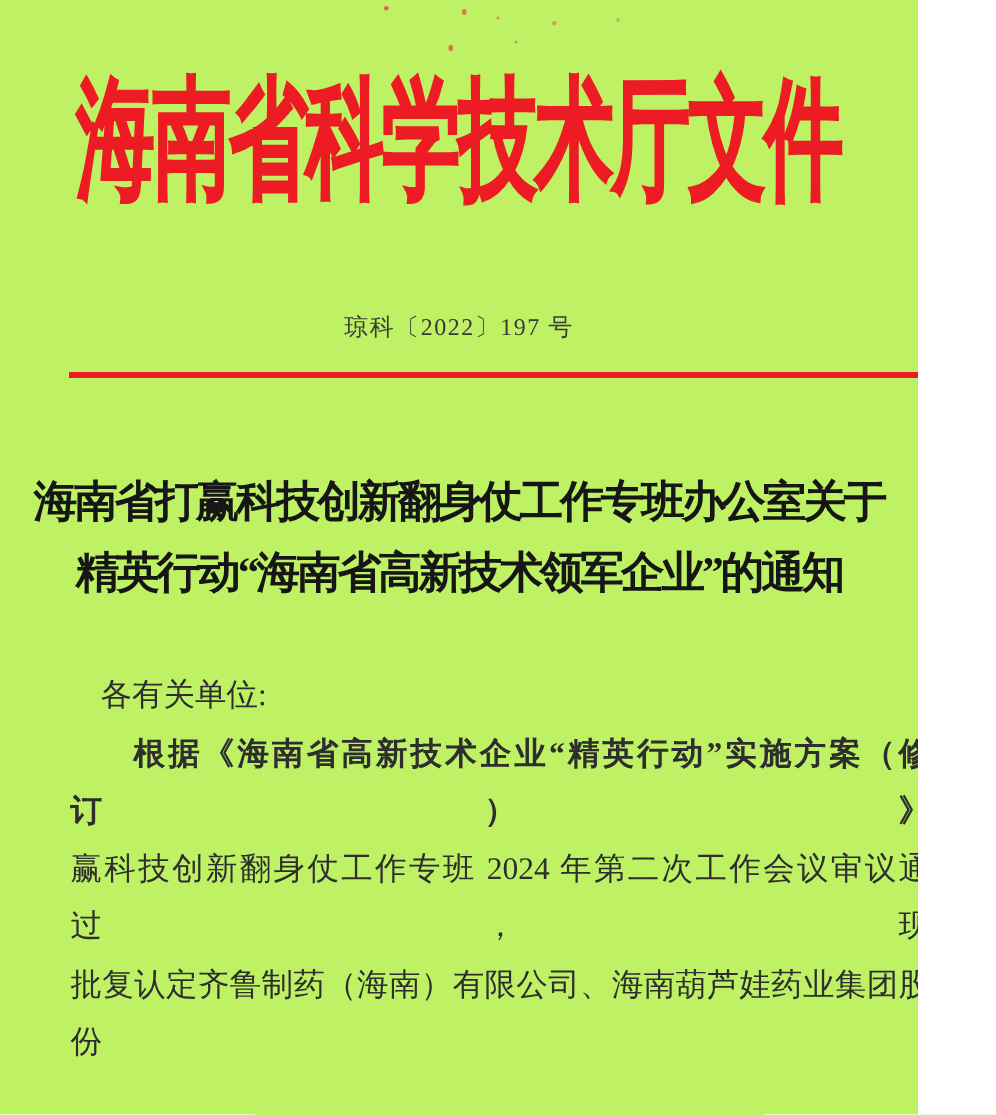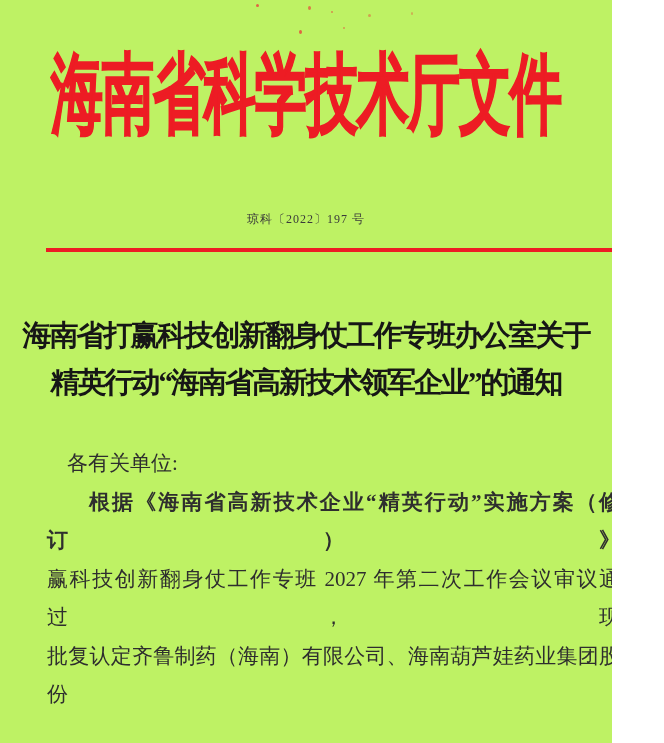--- a/index.html
+++ b/index.html
@@ -41,21 +41,21 @@
     -webkit-text-stroke: 1px #ed1c24;
     white-space: nowrap;
   }
 
   .doc-number {
     position: absolute;
     top: 204px;
     left: 0;
     width: 100%;
     text-align: center;
-    font-size: 12px;
+    font-size: 16px;
     line-height: 30px;
     letter-spacing: 1px;
     color: #3a3a3a;
   }
 
   .red-line {
     position: absolute;
     top: 248px;
     left: 46px;
     width: 573px;
@@ -127,18 +127,18 @@
   <div class="red-line"></div>
 
   <div class="doc-title">
     <div>海南省打赢科技创新翻身仗工作专班办公室关于</div>
     <div>精英行动“海南省高新技术领军企业”的通知</div>
   </div>
 
   <div class="body-block">
     <div class="salutation">各有关单位:</div>
     <div class="para-line first">根据《海南省高新技术企业“精英行动”实施方案（修订）》</div>
-    <div class="para-line">赢科技创新翻身仗工作专班 2027 年第二次工作会议审议通过，现</div>
+    <div class="para-line">赢科技创新翻身仗工作专班 2024 年第二次工作会议审议通过，现</div>
     <div class="para-line">批复认定齐鲁制药（海南）有限公司、海南葫芦娃药业集团股份</div>
 
   </div>
 
 </div>
 
 </body></html>

